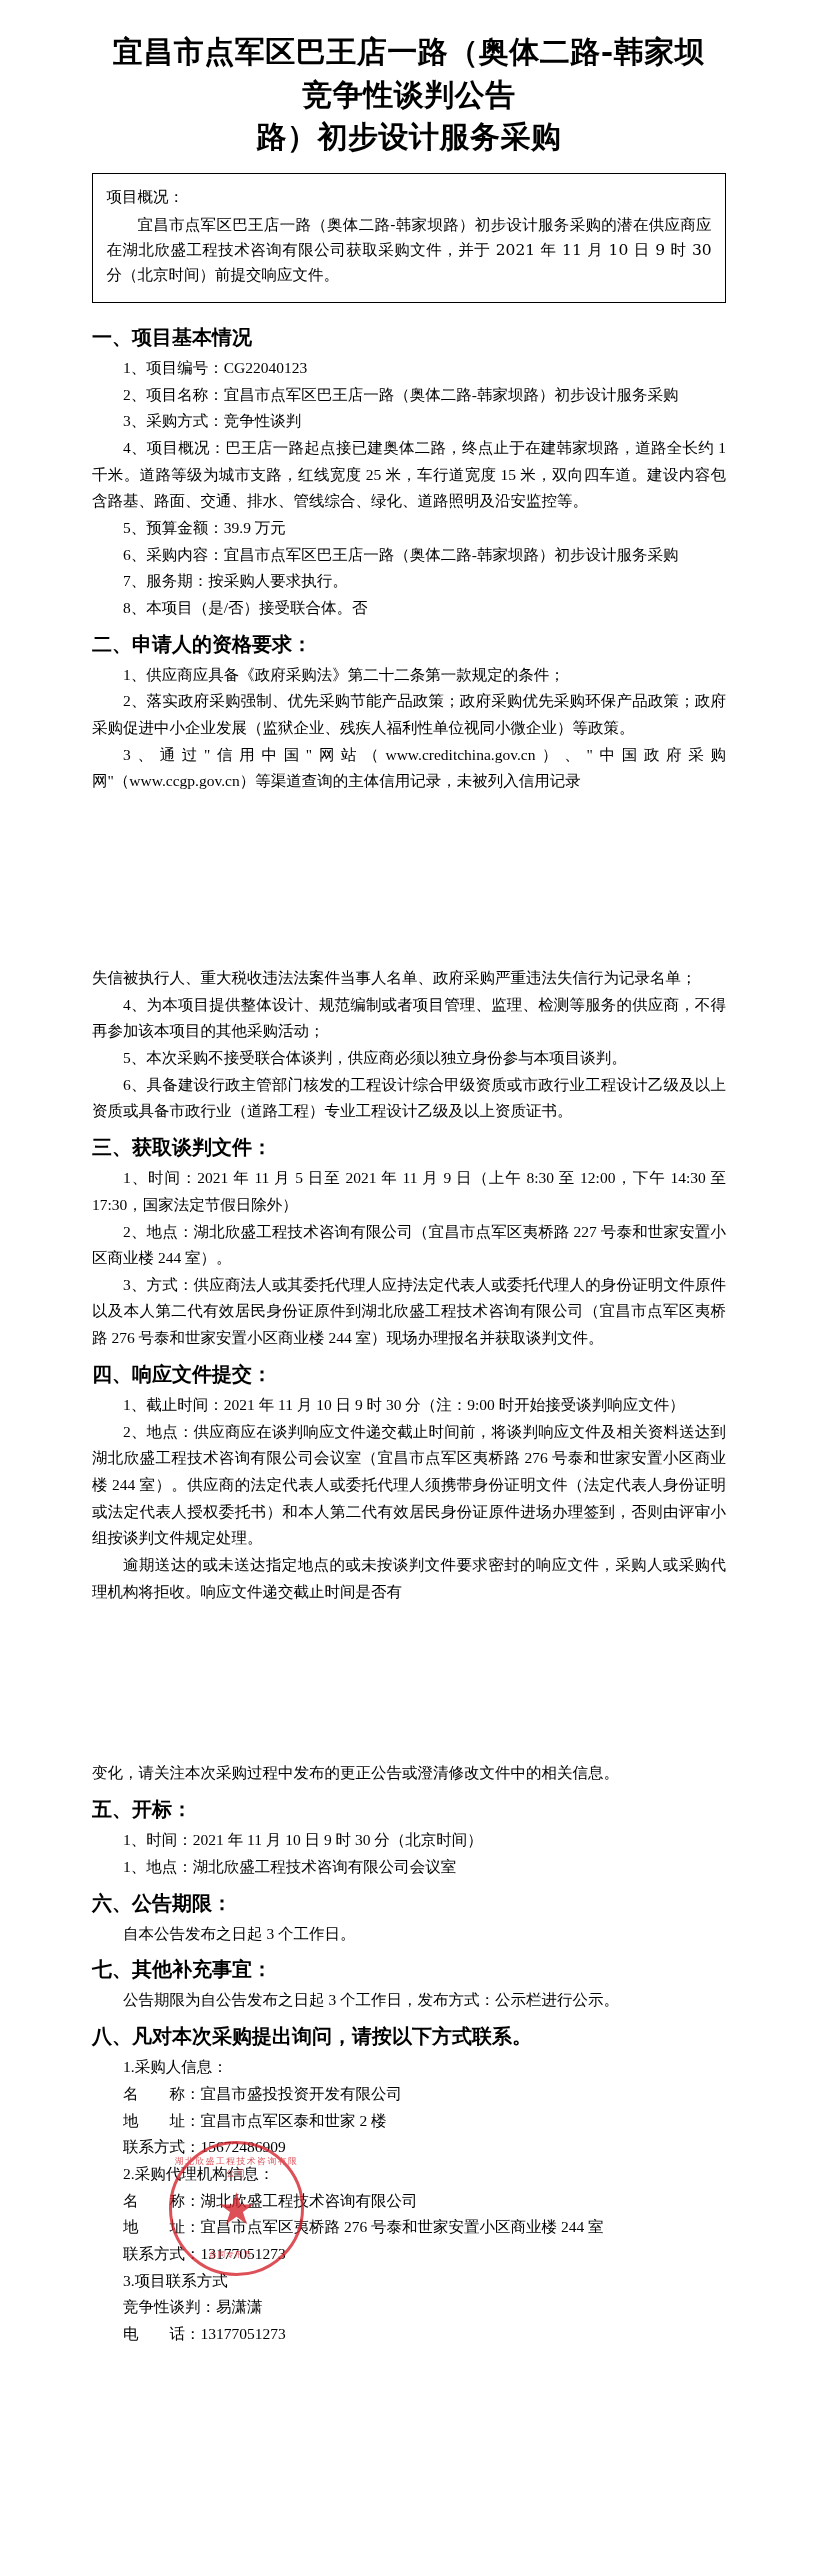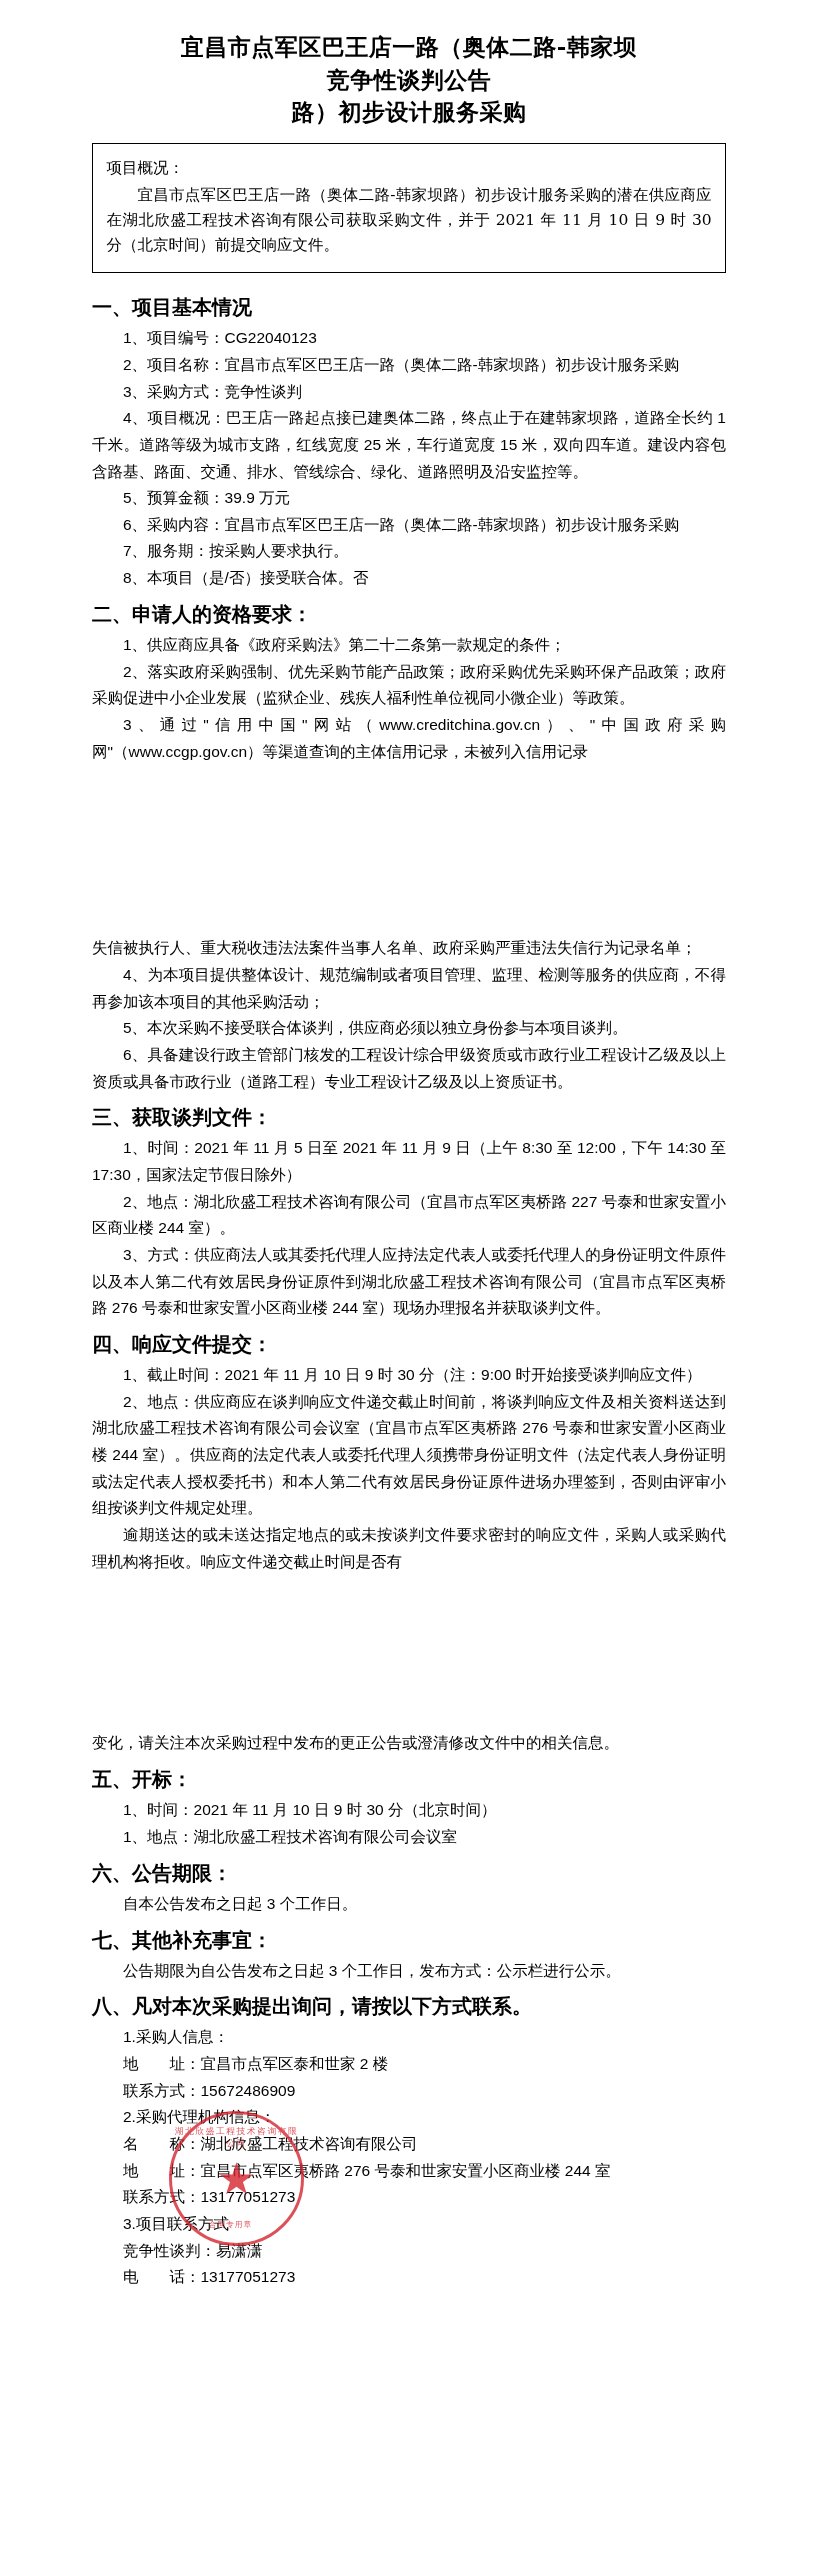--- a/index.html
+++ b/index.html
@@ -22,21 +22,21 @@
   .inner {
     width: 634px;
     margin: 0 auto;
     padding-top: 31px;
     position: relative;
   }
   .doc-title {
     text-align: center;
     font-family: "DejaVu Serif", "Liberation Serif", serif;
     font-weight: bold;
-    font-size: 23px;
+    font-size: 30px;
     line-height: 1.42;
     letter-spacing: 0.5px;
     margin: 0 0 14.4px 0;
     color: #000;
   }
   .doc-title .line {
     display: block;
   }
   .summary-box {
     border: 1px solid #000;
@@ -59,21 +59,21 @@
     margin: 0;
   }
   .sec-head {
     font-family: "DejaVu Serif", "Liberation Serif", serif;
     font-weight: bold;
     font-size: 20px;
     line-height: 1.7;
     margin: 5.2px 0 1px 0;
   }
   .para {
-    font-family: Liberation Sans, sans-serif;
+    font-family: Liberation Serif, serif;
     font-size: 15.5px;
     line-height: 1.72;
     text-indent: 2em;
     text-align: justify;
     margin: 0;
   }
   .para.noindent {
     text-indent: 0;
   }
   .blockgap-lg {
@@ -214,20 +214,21 @@
     </div>
 
     <div class="contact-block">
       <div class="seal">
         <div class="seal-top">湖北欣盛工程技术咨询有限公司</div>
         <div class="star">★</div>
         <div class="seal-bottom">合同专用章</div>
       </div>
 
       <p class="para">1.采购人信息：</p>
+      <p class="para"><span>名　　称：</span><span>宜昌市盛投投资开发有限公司</span></p>
       <p class="para"><span>地　　址：</span><span>宜昌市点军区泰和世家 2 楼</span></p>
       <p class="para"><span>联系方式：</span><span>15672486909</span></p>
 
       <p class="para">2.采购代理机构信息：</p>
       <p class="para"><span>名　　称：</span><span>湖北欣盛工程技术咨询有限公司</span></p>
       <p class="para"><span>地　　址：</span><span>宜昌市点军区夷桥路 276 号泰和世家安置小区商业楼 244 室</span></p>
       <p class="para"><span>联系方式：</span><span>13177051273</span></p>
 
       <p class="para">3.项目联系方式</p>
       <p class="para"><span>竞争性谈判：</span><span>易潇潇</span></p>

